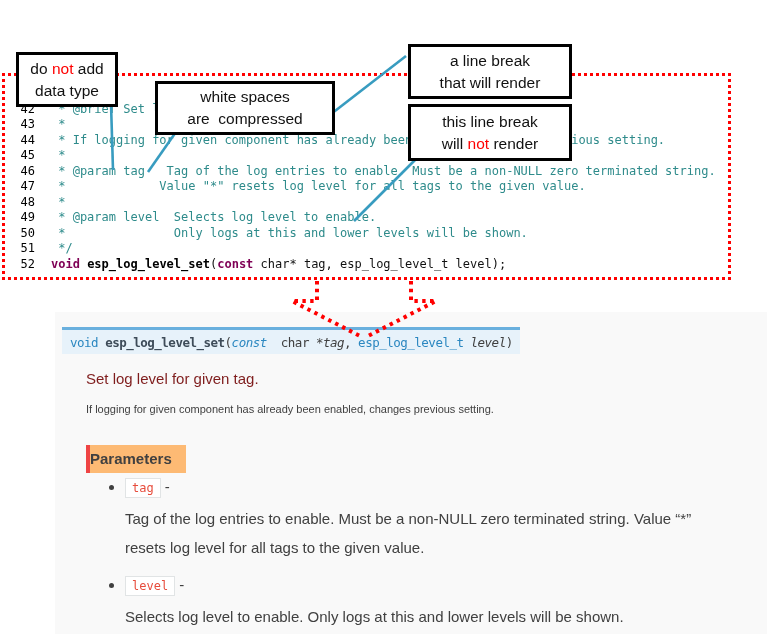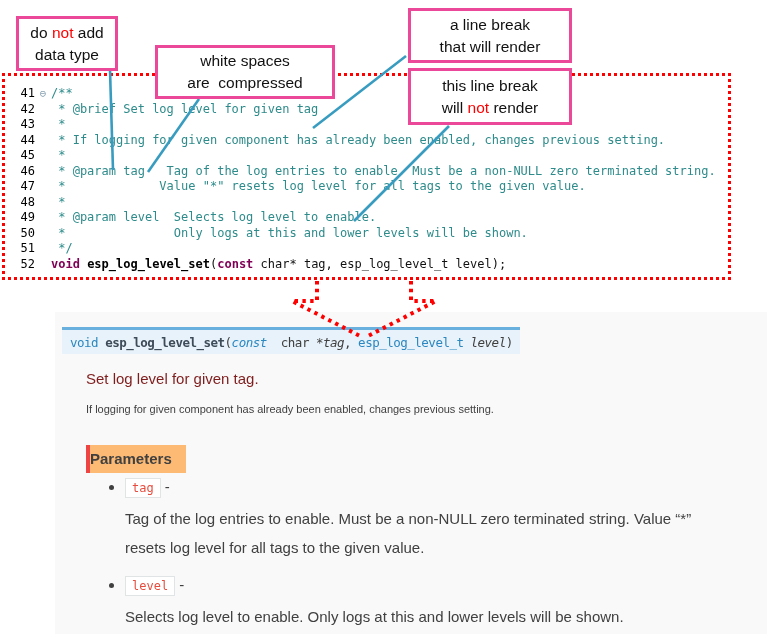--- a/index.html
+++ b/index.html
@@ -23,23 +23,23 @@
   .b { color:#000; font-weight:bold; }
   .p { color:#111; }
 
   
   #overlay { position:absolute; left:0; top:0; z-index:2; pointer-events:none; }
   .tl { stroke:#389cc0; stroke-width:2.6; fill:none; }
   .ar { stroke:#ff0000; stroke-width:4; fill:none; stroke-dasharray:3.4 4.4; }
 
   
   .callout {
-    position:absolute; z-index:3; background:#fff; border:3px solid #ec4899;
+    position:absolute; z-index:3; background:#fff; border:3px solid #000000;
     display:flex; flex-direction:column; justify-content:center; align-items:center;
-    text-align:center; font-size:15.5px; color:#111; line-height:1.4;
+    text-align:center; font-size:15.5px; color:#111; line-height:1.4;margin-top:36px;
   }
   .callout div { white-space:pre; }
   .red { color:#ff0000; }
 
   
   #doc { position:absolute; left:55px; top:312px; width:712px; height:322px; background:#f9f9f9; z-index:0; }
   #sig {
     position:absolute; left:7px; top:15px; width:458px; height:27px;
     background:#e7f2fa; border-top:3px solid #6ab0de;
     font-family:"DejaVu Sans Mono",monospace; font-size:12.5px; letter-spacing:-0.5px;

